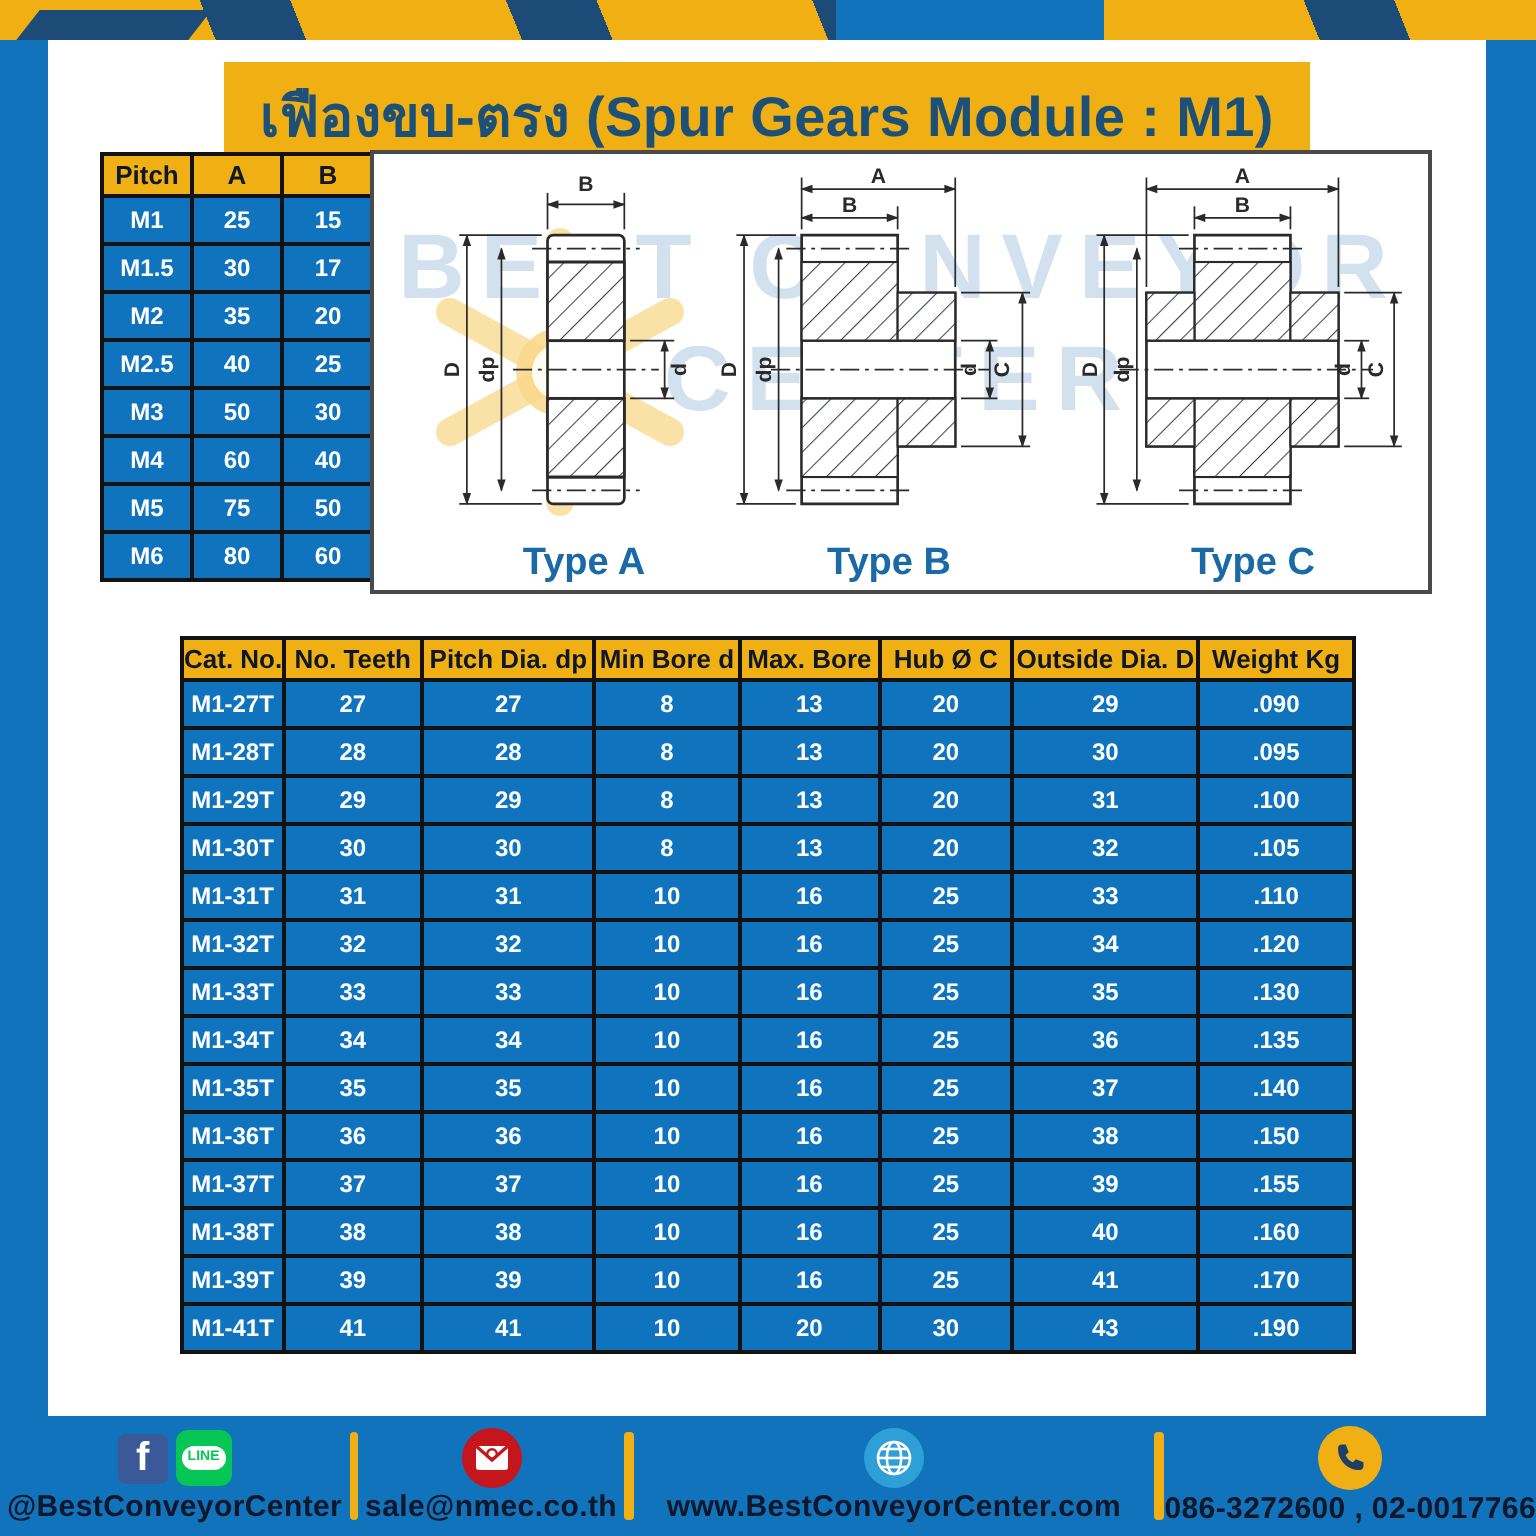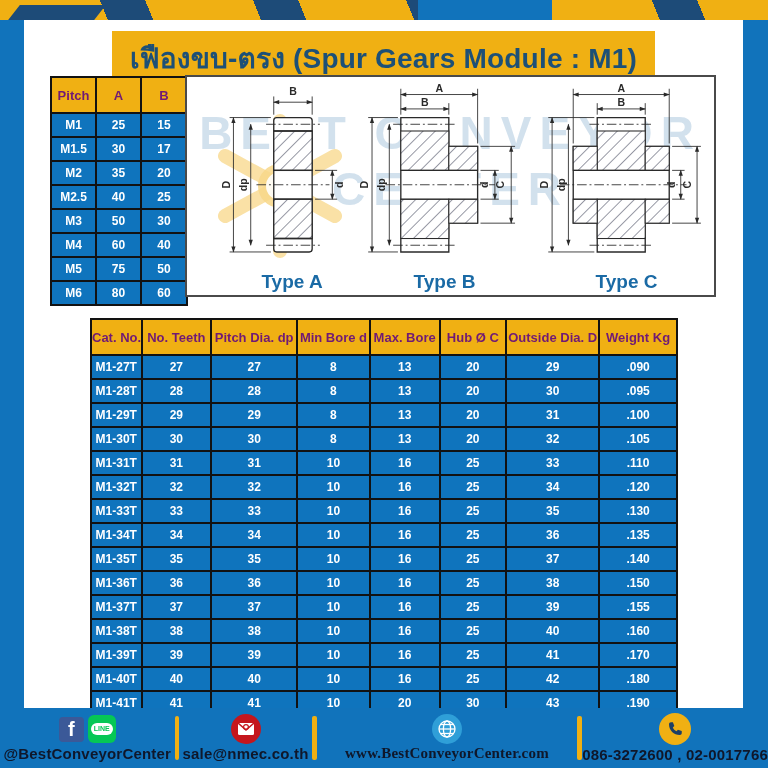--- a/index.html
+++ b/index.html
@@ -19,21 +19,21 @@
     background:#1d4b78; transform:skewX(-38deg); z-index:2; }
   
   .sheet { position:absolute; left:24px; right:25px; top:20px; bottom:60px;
     background:#ffffff; z-index:3; }
   .title-banner { margin:11px auto 0; width:fit-content; padding:5px 18px 6px;
     background:#f0b013; color:#1d5077; font-size:28px; letter-spacing:.2px; }
   
   table { border-collapse:collapse; table-layout:fixed; }
   th,td { border:2px solid #121212; text-align:center; vertical-align:middle;
     overflow:hidden; white-space:nowrap; }
-  th { background:#f0b013; color:#701a75; font-size:13px; height:36px; }
+  th { background:#f0b013; color:#0f172a; font-size:13px; height:21px; }
   td { background:#0f74bd; color:#ffffff; font-size:12px; font-weight:bold; height:24px; }
   .pitch-table { position:absolute; left:26px; top:56px; width:136px; }
   .main-table  { position:absolute; left:66px; top:298px; width:588px; }
   
   .drawing-panel { position:absolute; left:161px; top:55px; width:531px; height:222px;
     border:2px solid #4a4a4a; background:#fff; overflow:hidden; }
   .watermark { position:absolute; inset:0; z-index:0; text-align:center;
     color:rgba(49,118,175,0.22); font-size:46px; letter-spacing:8px; line-height:56px;
     padding-top:28px; pointer-events:none; }
   .wm-logo { position:absolute; left:18px; top:24px; z-index:0; opacity:.5; }
@@ -46,21 +46,21 @@
   .lbl-a { left:30px;  width:150px; }
   .lbl-b { left:170px; width:175px; }
   .lbl-c { left:352px; width:175px; }
   .dim-text { font-family:"Liberation Sans",sans-serif; font-size:11px; font-weight:bold; fill:#2a2a2a; }
   
   .footer { position:absolute; left:0; right:0; bottom:0; height:60px;
     background:#1173bb; z-index:4; display:flex; align-items:center; }
   .f-sec { display:flex; flex-direction:column; align-items:center; justify-content:center;
     height:100%; gap:1px; }
   .f-sec.s1 { width:182px; } .f-sec.s2 { width:138px;text-align:right; }
-  .f-sec.s3 { width:272px;font-family:Liberation Serif, serif; } .f-sec.s4 { width:200px; flex:1;text-align:right; }
+  .f-sec.s3 { width:272px; } .f-sec.s4 { width:200px; flex:1;text-align:right; }
   .f-div { width:5px; height:44px; background:#f0b013; border-radius:2px; }
   .f-text { color:#0f172a; font-size:15px; letter-spacing:.2px; white-space:nowrap; }
   .icon-row { display:flex; gap:4px; align-items:center; height:30px; }
   .fb-icon { width:25px; height:25px; background:#3b5998; border-radius:4px;
     color:#fff; font-size:20px; text-align:center; line-height:25px; }
   .line-icon { width:28px; height:28px; background:#06c755; border-radius:6px;
     display:flex; align-items:center; justify-content:center; }
   .line-bubble { background:#fff; border-radius:7px; padding:2px 3px;
     color:#06c755; font-size:7px; line-height:8px; }
   .round-icon { width:30px; height:30px; border-radius:50%;
@@ -431,30 +431,20 @@
         </tr>
         <tr>
           <td>M1-39T</td>
           <td>39</td>
           <td>39</td>
           <td>10</td>
           <td>16</td>
           <td>25</td>
           <td>41</td>
           <td>.170</td>
-        </tr>
-        <tr>
-          <td>M1-40T</td>
-          <td>40</td>
-          <td>40</td>
-          <td>10</td>
-          <td>16</td>
-          <td>25</td>
-          <td>42</td>
-          <td>.180</td>
         </tr>
         <tr>
           <td>M1-41T</td>
           <td>41</td>
           <td>41</td>
           <td>10</td>
           <td>20</td>
           <td>30</td>
           <td>43</td>
           <td>.190</td>

